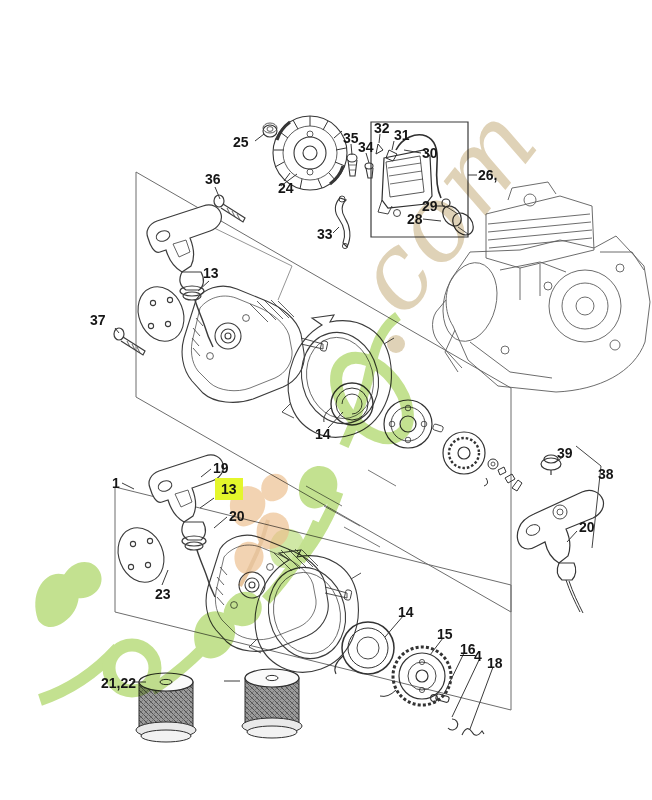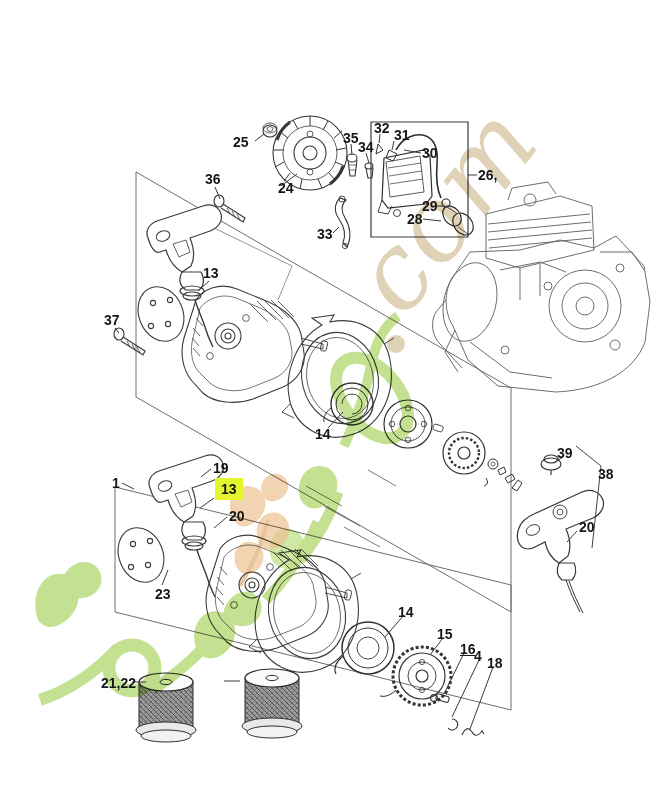--- a/index.html
+++ b/index.html
@@ -365,21 +365,21 @@
       </g>
     </g>
   </g>
 </svg>
 
 <div id="labels-layer">
       <div class="part-label" style="left: 233px; top: 135px;">25</div>
       <div class="part-label" style="left: 258px; top: 181px; margin-left: 20px;">24</div>
       <div class="part-label" style="left: 205px; top: 172px;">36</div>
       <div class="part-label" style="left: 203px; top: 266px;">13</div>
-      <div class="part-label" style="left: 104px; top: 313px;">37</div>
+      <div class="part-label" style="left: 90px; top: 313px;">37</div>
       <div class="part-label" style="left: 343px; top: 131px;">35</div>
       <div class="part-label" style="left: 358px; top: 140px; text-align: center;">34</div>
       <div class="part-label" style="left: 374px; top: 121px;">32</div>
       <div class="part-label" style="left: 386px; top: 128px; margin-left: 8px;">31</div>
       <div class="part-label" style="left: 422px; top: 146px;">30</div>
       <div class="part-label" style="left: 478px; top: 168px;">26,</div>
       <div class="part-label" style="left: 422px; top: 199px;">29</div>
       <div class="part-label" style="left: 407px; top: 212px;">28</div>
       <div class="part-label" style="left: 317px; top: 227px;">33</div>
       <div class="part-label" style="left: 112px; top: 476px;">1</div>

